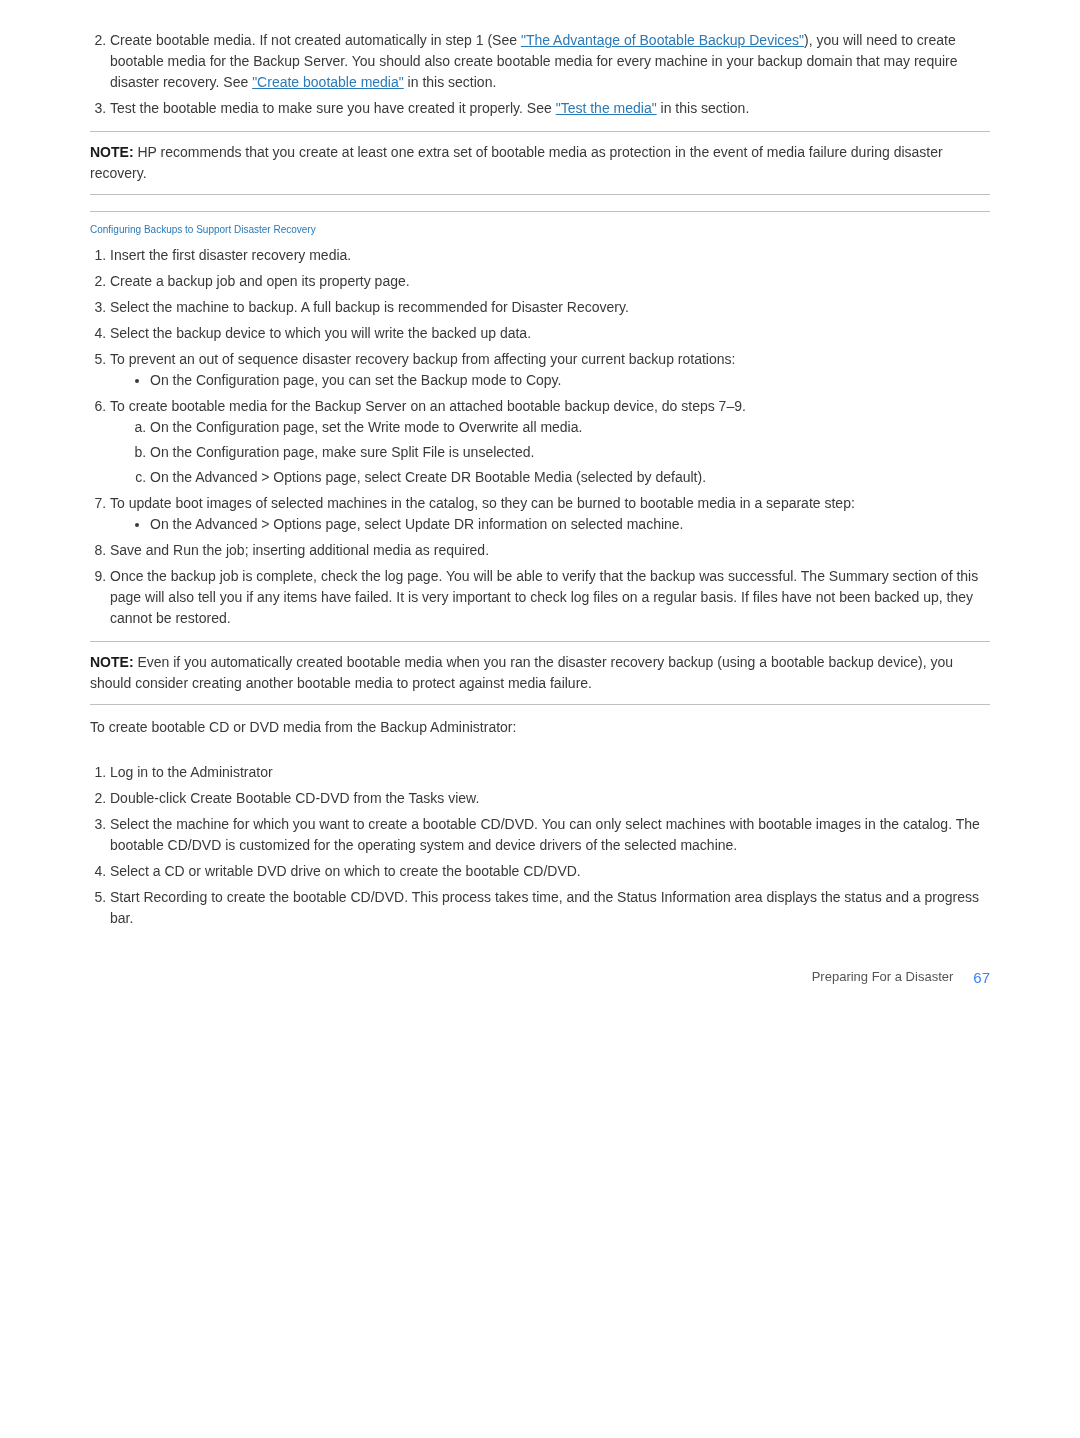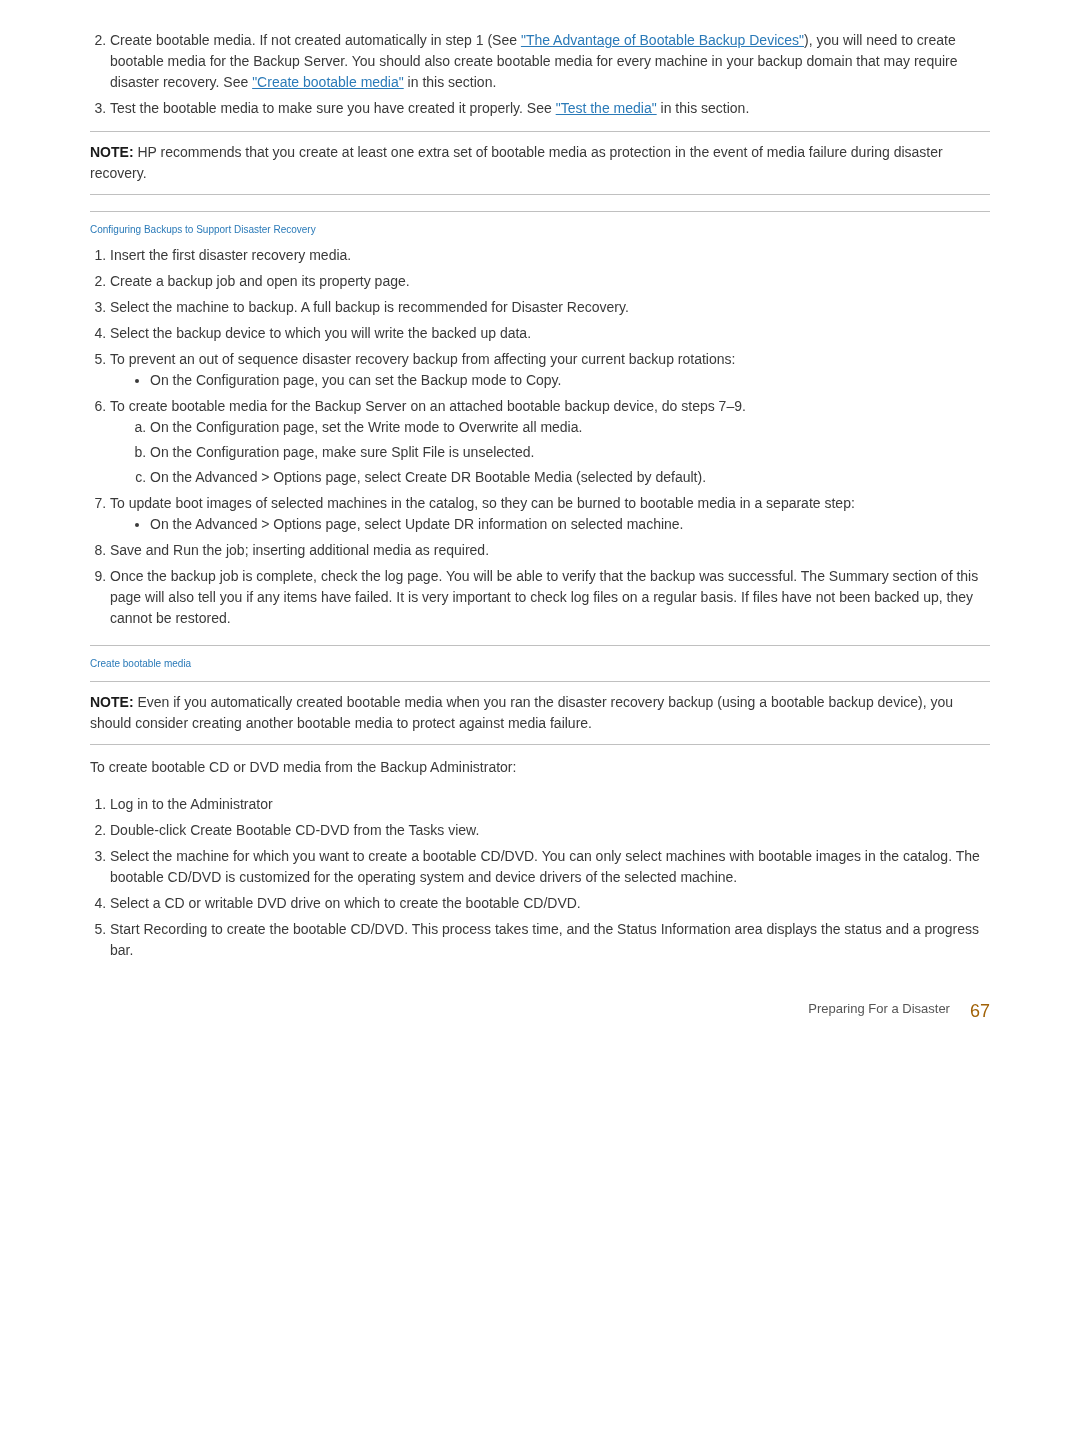--- a/index.html
+++ b/index.html
@@ -94,28 +94,28 @@
       margin-top: 40px;
       border-top: none;
     }
 
     .footer-text {
       color: #555;
       font-size: 13px;
     }
 
     .footer-page {
-      font-size: 18px;
-      color: #a16207;
+      font-size: 15px;
+      color: #3b82f6;
       margin-left: 20px;
     }
 
     p {
       line-height: 1.5;
-      margin-bottom: 16px;
+      margin-bottom: 24px;
     }
   </style>
 </head>
 <body>
 
 <div class="page-container">
 
   <div class="section-content">
     <ol start="2">
       <li>
@@ -158,21 +158,20 @@
         <ul>
           <li>On the Advanced &gt; Options page, select Update DR information on selected machine.</li>
         </ul>
       </li>
       <li>Save and Run the job; inserting additional media as required.</li>
       <li>Once the backup job is complete, check the log page. You will be able to verify that the backup was successful. The Summary section of this page will also tell you if any items have failed. It is very important to check log files on a regular basis. If files have not been backed up, they cannot be restored.</li>
     </ol>
   </div>
 
 
-  <h2 class="section-heading">Create bootable media</h2>
 
   <div class="note-box">
     <span class="note-label">NOTE:</span><span>  Even if you automatically created bootable media when you ran the disaster recovery backup (using a bootable backup device), you should consider creating another bootable media to protect against media failure.</span>
   </div>
 
   <p>To create bootable CD or DVD media from the Backup Administrator:</p>
 
   <div class="section-content">
     <ol>
       <li>Log in to the Administrator</li>

